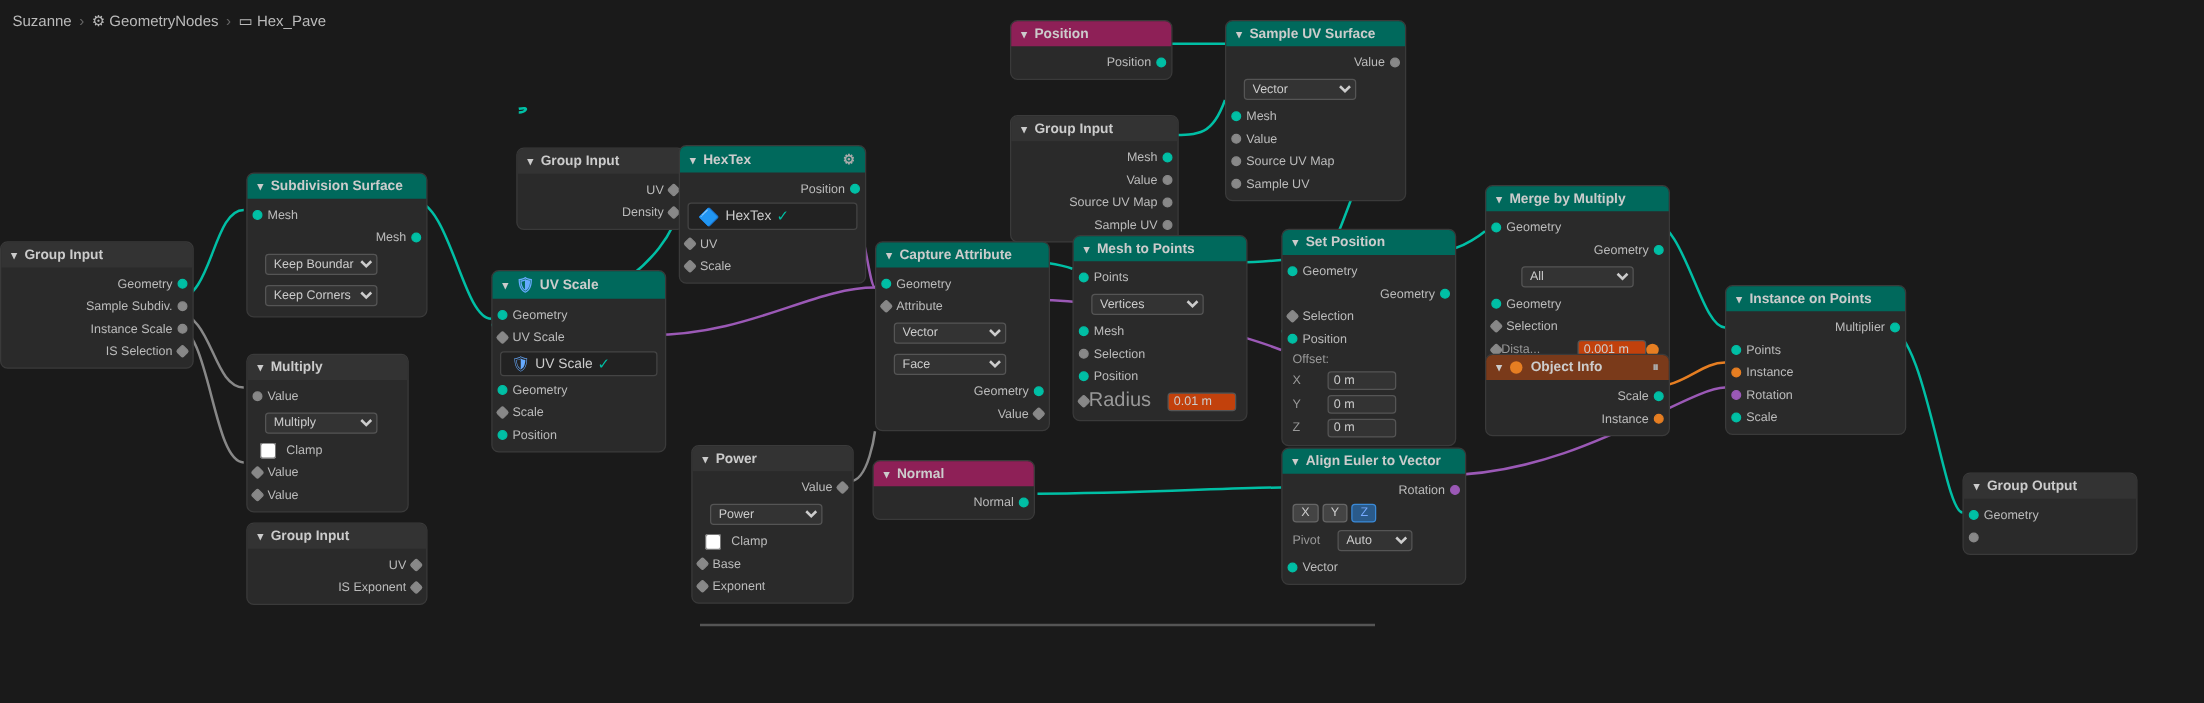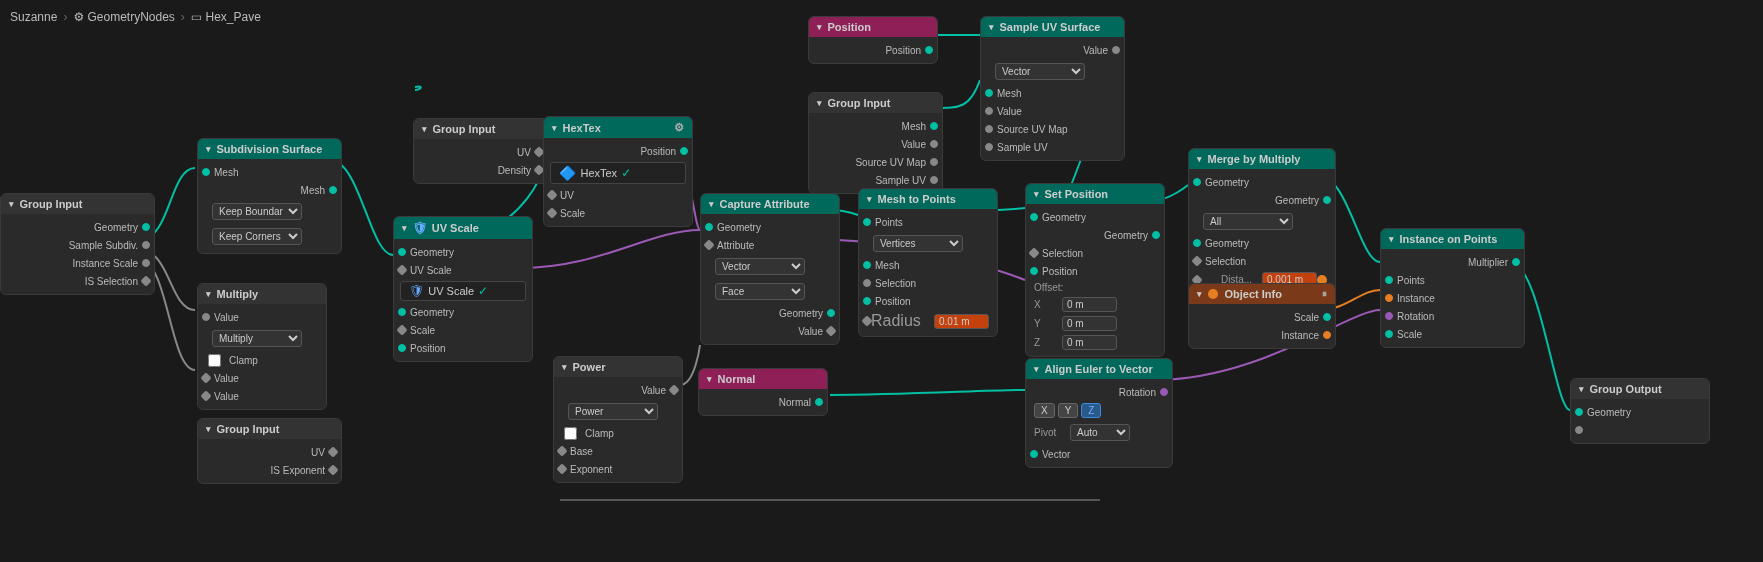--- a/index.html
+++ b/index.html
@@ -669,36 +669,36 @@
     </div>
     <div class="node-body">
       <div class="node-row has-input">
         <span class="socket teal"></span>
         <span class="label">Geometry</span>
       </div>
       <div class="node-row has-output">
         <span class="label right">Geometry</span>
         <span class="socket teal"></span>
       </div>
-      <div style="padding:2px 6px;text-decoration:underline;">
+      <div style="padding:2px 20px;text-decoration:underline;">
         <select class="node-select">
           <option>All</option>
         </select>
       </div>
       <div class="node-row has-input">
         <span class="socket teal"></span>
         <span class="label">Geometry</span>
       </div>
       <div class="node-row has-input">
         <span class="socket gray diamond"></span>
         <span class="label">Selection</span>
       </div>
       <div class="node-row has-input">
         <span class="socket gray diamond"></span>
-        <span style="font-size:10px;color:#999;flex:1;padding-left:20px;">Dista...</span>
+        <span style="font-size:10px;color:#999;flex:1;">Dista...</span>
         <input type="text" class="node-input-field" value="0.001 m" style="width: 55px;">
         <span class="orange-dot"></span>
       </div>
     </div>
   </div>
 
   <div class="node" style="left:1188px;top:283px;width:148px;">
     <div class="node-header" style="background:#7a3a1a;">
       <span class="arrow">▾</span>
       <span class="orange-dot" style="margin-right:3px;"></span>

